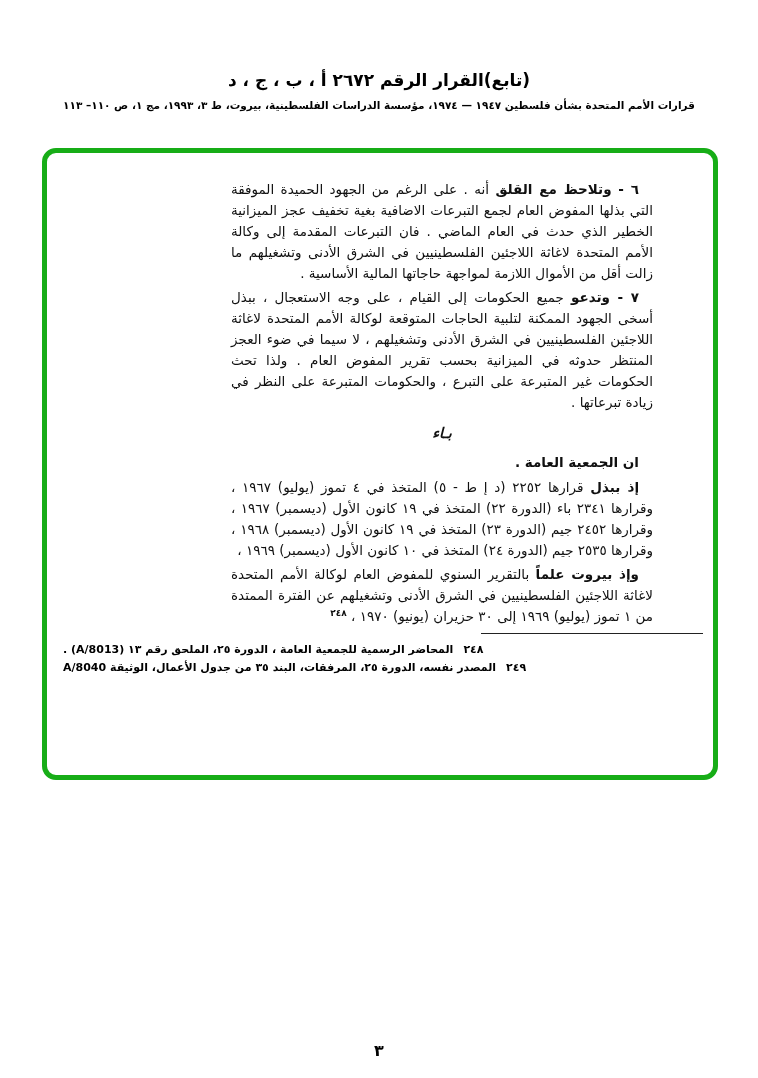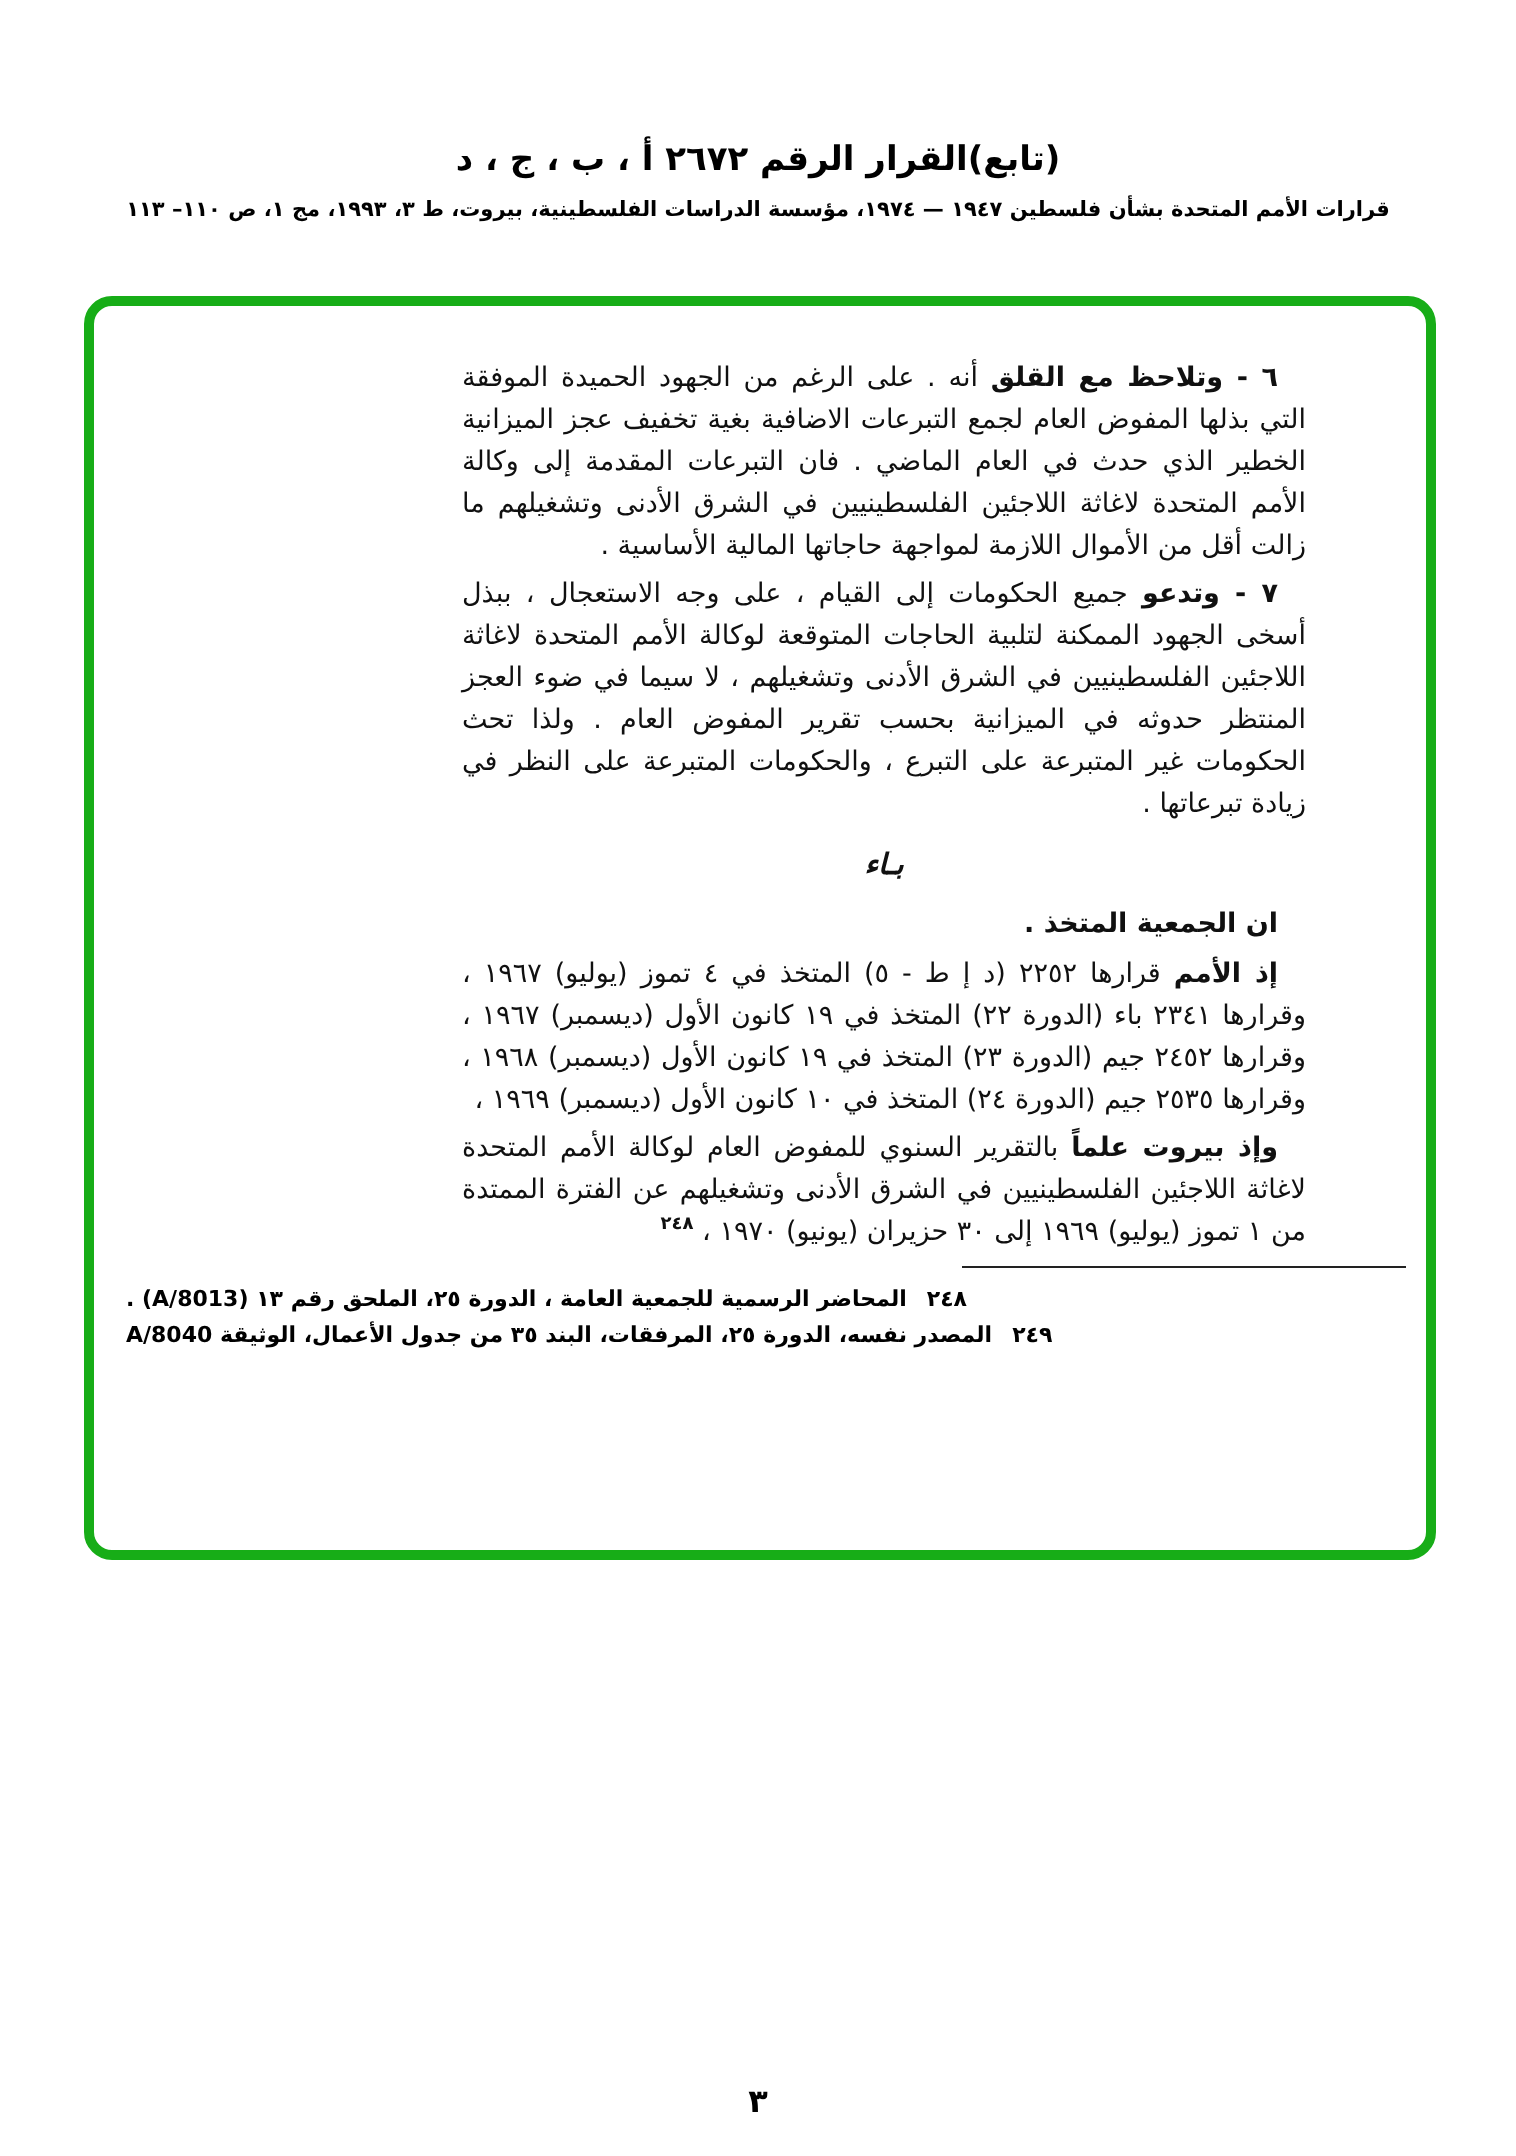--- a/index.html
+++ b/index.html
@@ -123,23 +123,23 @@
   <div class="frame">
 
     <div class="body-text">
 
       <p class="para"><span class="num">٦ - </span><span class="lead">وتلاحظ مع القلق</span><span> أنه . على الرغم من الجهود الحميدة الموفقة التي بذلها المفوض العام لجمع التبرعات الاضافية بغية تخفيف عجز الميزانية الخطير الذي حدث في العام الماضي . فان التبرعات المقدمة إلى وكالة الأمم المتحدة لاغاثة اللاجئين الفلسطينيين في الشرق الأدنى وتشغيلهم ما زالت أقل من الأموال اللازمة لمواجهة حاجاتها المالية الأساسية .</span></p>
 
       <p class="para"><span class="num">٧ - </span><span class="lead">وتدعو</span><span> جميع الحكومات إلى القيام ، على وجه الاستعجال ، ببذل أسخى الجهود الممكنة لتلبية الحاجات المتوقعة لوكالة الأمم المتحدة لاغاثة اللاجئين الفلسطينيين في الشرق الأدنى وتشغيلهم ، لا سيما في ضوء العجز المنتظر حدوثه في الميزانية بحسب تقرير المفوض العام . ولذا تحث الحكومات غير المتبرعة على التبرع ، والحكومات المتبرعة على النظر في زيادة تبرعاتها .</span></p>
 
       <p class="para section-heading">بـاء</p>
 
-      <p class="para assembly">ان الجمعية المتخذ .</p>
+      <p class="para assembly">ان الجمعية العامة .</p>
 
-      <p class="para"><span class="lead">إذ الأمم</span><span> قرارها ٢٢٥٢ (د إ ط - ٥) المتخذ في ٤ تموز (يوليو) ١٩٦٧ ، وقرارها ٢٣٤١ باء (الدورة ٢٢) المتخذ في ١٩ كانون الأول (ديسمبر) ١٩٦٧ ، وقرارها ٢٤٥٢ جيم (الدورة ٢٣) المتخذ في ١٩ كانون الأول (ديسمبر) ١٩٦٨ ، وقرارها ٢٥٣٥ جيم (الدورة ٢٤) المتخذ في ١٠ كانون الأول (ديسمبر) ١٩٦٩ ،</span></p>
+      <p class="para"><span class="lead">إذ ببذل</span><span> قرارها ٢٢٥٢ (د إ ط - ٥) المتخذ في ٤ تموز (يوليو) ١٩٦٧ ، وقرارها ٢٣٤١ باء (الدورة ٢٢) المتخذ في ١٩ كانون الأول (ديسمبر) ١٩٦٧ ، وقرارها ٢٤٥٢ جيم (الدورة ٢٣) المتخذ في ١٩ كانون الأول (ديسمبر) ١٩٦٨ ، وقرارها ٢٥٣٥ جيم (الدورة ٢٤) المتخذ في ١٠ كانون الأول (ديسمبر) ١٩٦٩ ،</span></p>
 
       <p class="para"><span class="lead">وإذ بيروت علماً</span><span> بالتقرير السنوي للمفوض العام لوكالة الأمم المتحدة لاغاثة اللاجئين الفلسطينيين في الشرق الأدنى وتشغيلهم عن الفترة الممتدة من ١ تموز (يوليو) ١٩٦٩ إلى ٣٠ حزيران (يونيو) ١٩٧٠ ، </span><sup class="ref">٢٤٨</sup></p>
 
 
     </div>
 
     <div class="footnotes">
       <div class="footnote-separator"></div>
       <div class="footnote"><span class="fn-num">٢٤٨</span><span>المحاضر الرسمية للجمعية العامة ، الدورة ٢٥، الملحق رقم ١٣ (A/8013) .</span></div>
       <div class="footnote"><span class="fn-num">٢٤٩</span><span>المصدر نفسه، الدورة ٢٥، المرفقات، البند ٣٥ من جدول الأعمال، الوثيقة A/8040</span></div>

